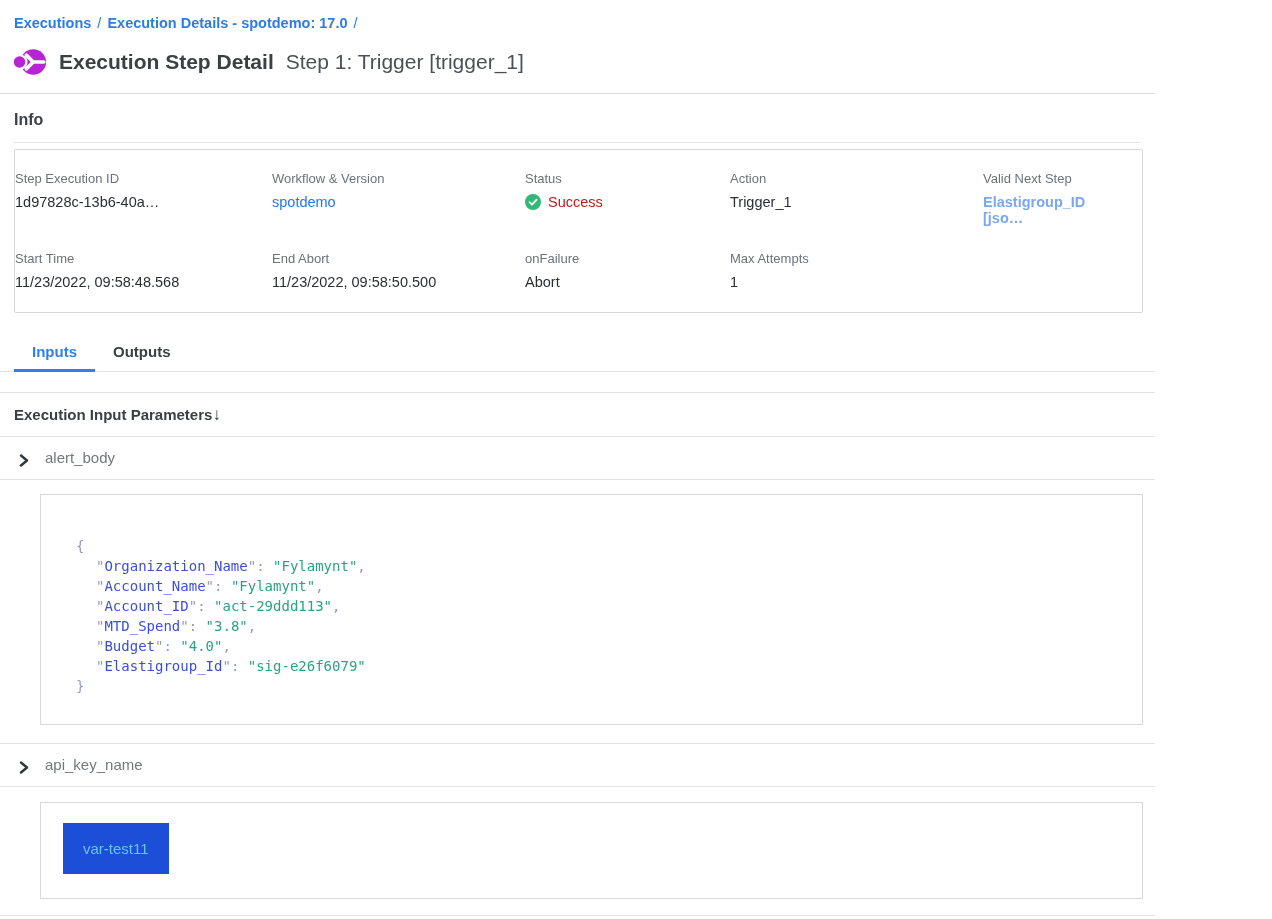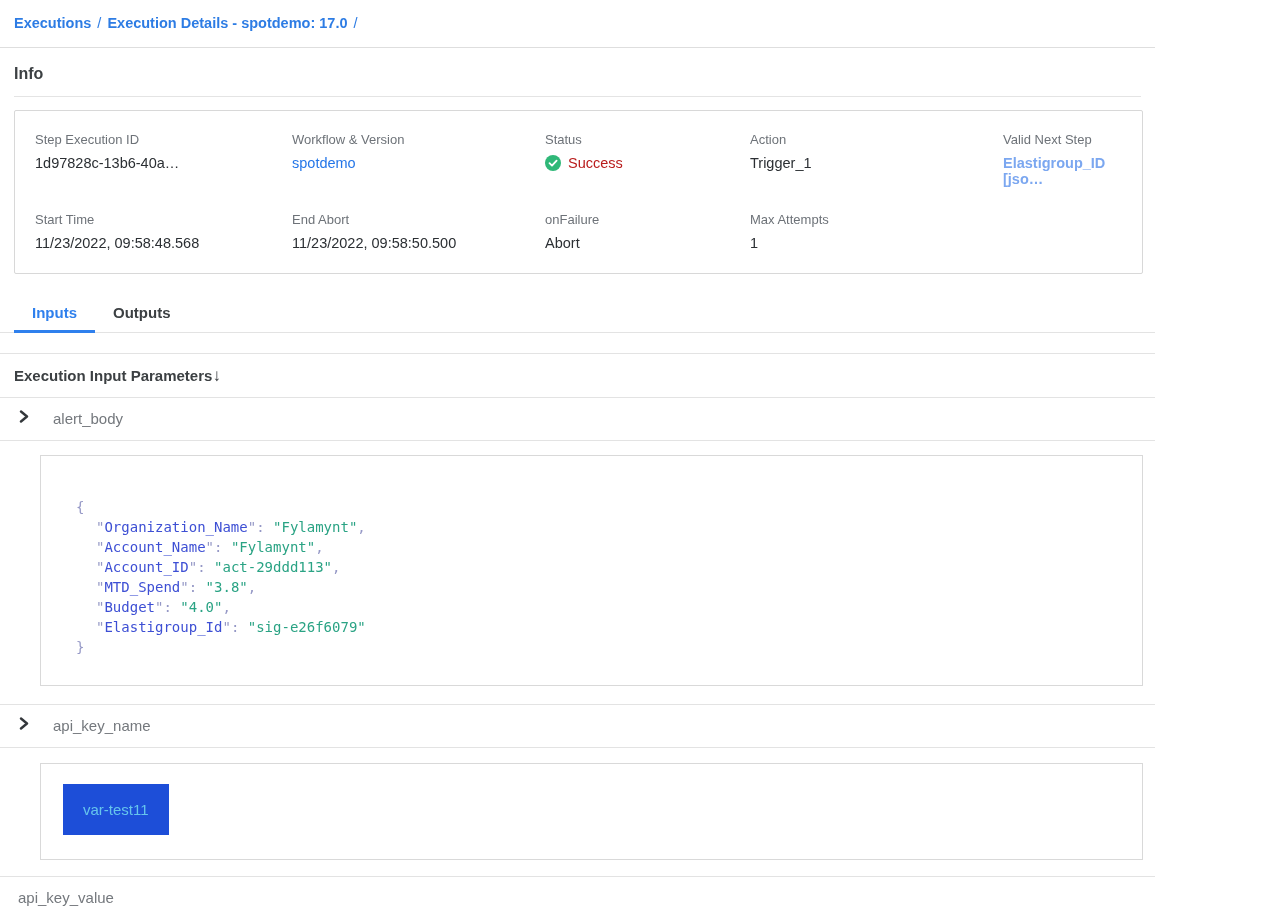--- a/index.html
+++ b/index.html
@@ -18,42 +18,42 @@
   .title-row h1 { font-size:21px; font-weight:700; color:#3c4043; display:inline; }
   .title-row .subtitle { font-size:21px; font-weight:400; color:#4d5156; }
   .hr-top { border:none; border-top:1px solid #dedede; margin-top:16px; }
 
   
   .info-heading-wrap { padding:0 14px; }
   .info-heading { font-size:16px; font-weight:700; color:#3c4043; padding:17px 0 13px 0;
     border-bottom:1px solid #e4e4e4; }
 
   
-  .info-card { margin:13px 12px 0 14px; border:1px solid #d8d8d8; border-radius:2px;
-    padding:21px 16px 22px 20px; display:grid;
+  .info-card { margin:6px 12px 0 14px; border:1px solid #d8d8d8; border-radius:2px;
+    padding:21px 16px 22px 0; display:grid;
     grid-template-columns:257px 253px 205px 253px 1fr; row-gap:25px; }
   .field .lbl { font-size:13px; color:#6d7278; margin-bottom:8px; }
   .field .val { font-size:14.5px; font-weight:400; color:#2b2f33; }
   .field .val.link { color:#2476e8; cursor:pointer; }
   .field .val.link-light { color:#7ba7f0; font-weight:700; cursor:pointer; }
   .status-val { display:flex; align-items:center; gap:7px; font-size:14.5px; color:#b91c1c; font-weight:400; }
 
   
   .tabs { display:flex; margin-top:24px; padding:0 14px; border-bottom:1px solid #e3e3e3; }
   .tab { font-size:15px; padding:6px 18px 9px 18px; cursor:pointer; color:#3c4043; font-weight:700; }
   .tab.active { color:#2f80ed; border-bottom:3px solid #2f80ed; margin-bottom:-1px; }
 
   
   .params { margin-top:20px; border-top:1px solid #e3e3e3; }
   .params-header { display:flex; align-items:center; gap:0; padding:13px 14px;
     border-bottom:1px solid #e3e3e3; }
   .params-header .ph-label { font-size:15px; font-weight:700; color:#3c4043; }
   .arrow-down { font-size:17px; font-weight:700; color:#33373b; cursor:pointer; line-height:1; }
 
-  .param-row { display:flex; align-items:flex-start; gap:23px; padding:12px 14px 13px 18px; }
+  .param-row { display:flex; align-items:flex-end; gap:15px; padding:12px 14px 13px 18px; }
   .param-row .p-label { font-size:15px; color:#74787d; }
   .param-row.bb { border-bottom:1px solid #e3e3e3; }
   .param-row.bt { border-top:1px solid #e3e3e3; }
   .chev { display:inline-flex; width:12px; height:12px; cursor:pointer; }
 
   
   .code-box { margin:14px 12px 18px 40px; border:1px solid #d9d9d9;
     padding:41px 35px 28px 35px; }
   .code { font-family:"DejaVu Sans Mono","Liberation Mono",monospace; font-size:14px;
     line-height:20px; white-space:pre; }
@@ -69,20 +69,32 @@
 </style>
 </head>
 <body>
 
 <div class="page">
 
   <div class="breadcrumb">
     <a>Executions</a><span class="sep">/</span><a>Execution Details - spotdemo: 17.0</a><span class="sep">/</span>
   </div>
 
+  <div class="title-row">
+    <span style="display:inline-flex;">
+      <svg width="33" height="30" viewBox="0 0 36 32">
+        <circle cx="21" cy="16" r="14" fill="#b823d6"></circle>
+        <circle cx="6.5" cy="16" r="8.3" fill="#ffffff"></circle>
+        <circle cx="6" cy="16" r="6.3" fill="#b823d6"></circle>
+        <path d="M21 16 L32.5 16 M21 16 L13.5 8.5 M21 16 L13.5 23.5" stroke="#ffffff" stroke-width="4" fill="none" stroke-linecap="round"></path>
+      </svg>
+    </span>
+    <h1>Execution Step Detail</h1>
+    <span class="subtitle">Step 1: Trigger [trigger_1]</span>
+  </div>
   <hr class="hr-top">
 
   <div class="info-heading-wrap">
     <div class="info-heading">Info</div>
   </div>
 
   <div class="info-card">
     <div class="field">
       <div class="lbl">Step Execution ID</div>
       <div class="val">1d97828c-13b6-40a…</div>

